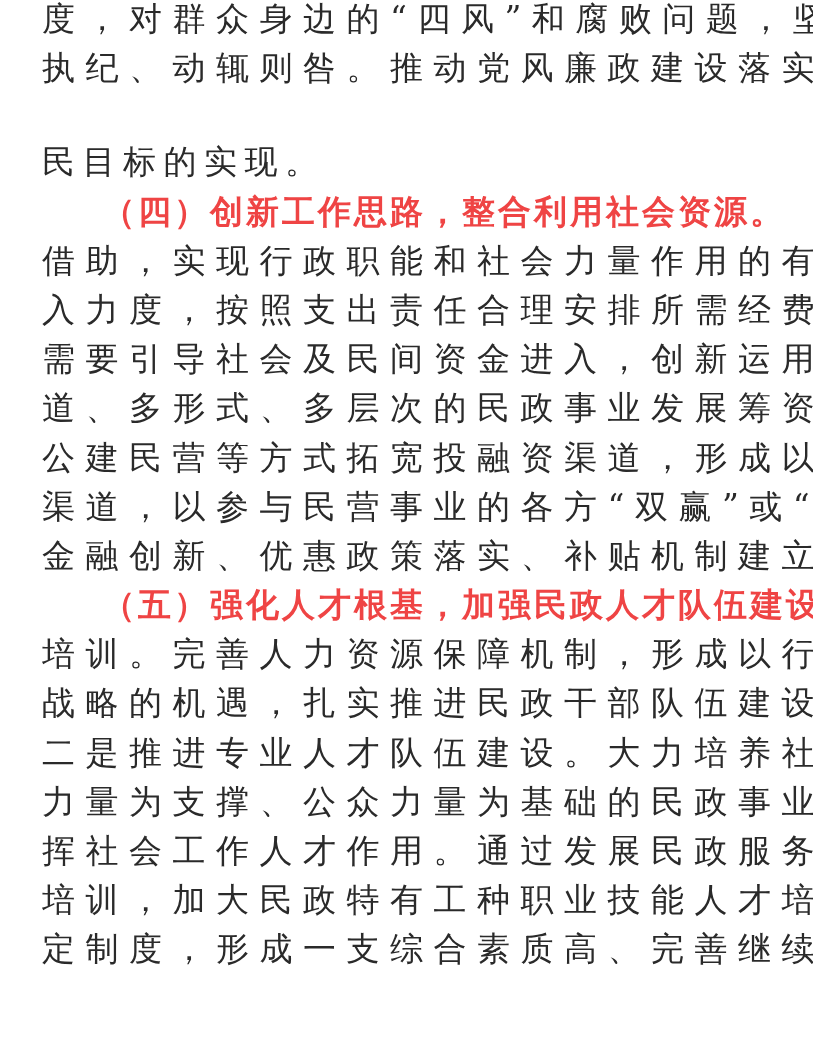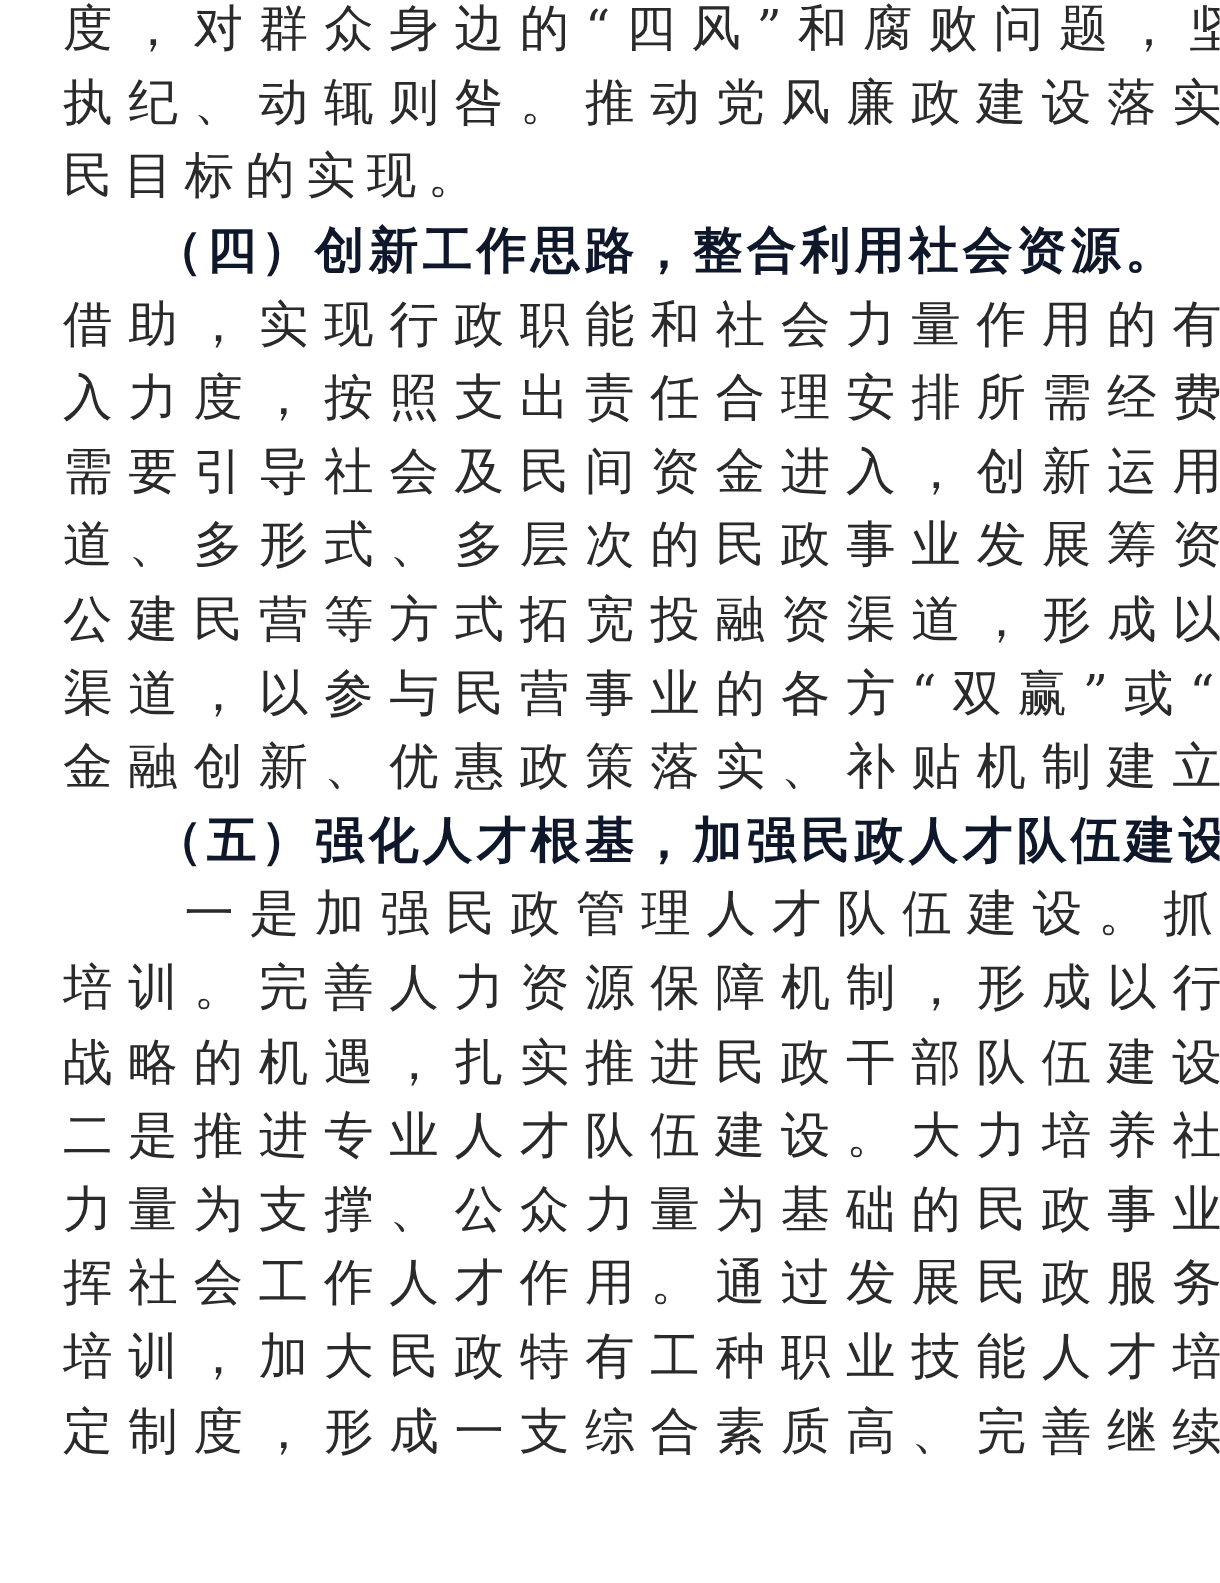--- a/index.html
+++ b/index.html
@@ -26,50 +26,50 @@
       line-height: 49.2px;
       font-size: 33px;
       white-space: nowrap;
       text-align: justify;
       text-align-last: justify;
       letter-spacing: 0;
     }
     .line.last {
       text-align-last: left;
       letter-spacing: 7.5px;
+      margin-top: 45px;
     }
     .line.indent {
       padding-left: 81px;
     }
     .line.heading {
       padding-left: 60px;
       text-align-last: left;
       letter-spacing: 3px;
       font-weight: bold;
-      color: #0f172a;
+      color: #ef4444;
     }
     .line span { display: inline; }
   </style>
 </head>
 <body>
 
 <div class="page">
   <div class="line"><span>度</span> <span>，</span> <span>对</span> <span>群</span> <span>众</span> <span>身</span> <span>边</span> <span>的</span> <span>“</span> <span>四</span> <span>风</span> <span>”</span> <span>和</span> <span>腐</span> <span>败</span> <span>问</span> <span>题</span> <span>，</span> <span>坚</span>         </div>
   <div class="line"><span>执</span> <span>纪</span> <span>、</span> <span>动</span> <span>辄</span> <span>则</span> <span>咎</span> <span>。</span> <span>推</span> <span>动</span> <span>党</span> <span>风</span> <span>廉</span> <span>政</span> <span>建</span> <span>设</span> <span>落</span> <span>实</span>          </div>
   <div class="line last">民目标的实现。</div>
   <div class="line heading">（四）创新工作思路，整合利用社会资源。</div>
   <div class="line"><span>借</span> <span>助</span> <span>，</span> <span>实</span> <span>现</span> <span>行</span> <span>政</span> <span>职</span> <span>能</span> <span>和</span> <span>社</span> <span>会</span> <span>力</span> <span>量</span> <span>作</span> <span>用</span> <span>的</span> <span>有</span>          </div>
   <div class="line"><span>入</span> <span>力</span> <span>度</span> <span>，</span> <span>按</span> <span>照</span> <span>支</span> <span>出</span> <span>责</span> <span>任</span> <span>合</span> <span>理</span> <span>安</span> <span>排</span> <span>所</span> <span>需</span> <span>经</span> <span>费</span>          </div>
   <div class="line"><span>需</span> <span>要</span> <span>引</span> <span>导</span> <span>社</span> <span>会</span> <span>及</span> <span>民</span> <span>间</span> <span>资</span> <span>金</span> <span>进</span> <span>入</span> <span>，</span> <span>创</span> <span>新</span> <span>运</span> <span>用</span> <span> </span>    <span> </span>        </div>
   <div class="line"><span>道</span> <span>、</span> <span>多</span> <span>形</span> <span>式</span> <span>、</span> <span>多</span> <span>层</span> <span>次</span> <span>的</span> <span>民</span> <span>政</span> <span>事</span> <span>业</span> <span>发</span> <span>展</span> <span>筹</span> <span>资</span>           </div>
   <div class="line"><span>公</span> <span>建</span> <span>民</span> <span>营</span> <span>等</span> <span>方</span> <span>式</span> <span>拓</span> <span>宽</span> <span>投</span> <span>融</span> <span>资</span> <span>渠</span> <span>道</span> <span>，</span> <span>形</span> <span>成</span> <span>以</span>          </div>
   <div class="line"><span>渠</span> <span>道</span> <span>，</span> <span>以</span> <span>参</span> <span>与</span> <span>民</span> <span>营</span> <span>事</span> <span>业</span> <span>的</span> <span>各</span> <span>方</span> <span>“</span> <span>双</span> <span>赢</span> <span>”</span> <span>或</span> <span>“</span>          </div>
   <div class="line"><span>金</span> <span>融</span> <span>创</span> <span>新</span> <span>、</span> <span>优</span> <span>惠</span> <span>政</span> <span>策</span> <span>落</span> <span>实</span> <span>、</span> <span>补</span> <span>贴</span> <span>机</span> <span>制</span> <span>建</span> <span>立</span>          </div>
   <div class="line heading">（五）强化人才根基，加强民政人才队伍建设。</div>
-  <div class="line indent"><span>一</span> <span>是</span> <span>加</span> <span>强</span> <span>民</span> <span>政</span> <span>管</span> <span>理</span> <span>人</span> <span>才</span> <span>队</span> <span>伍</span> <span>建</span> <span>设</span> <span>。</span> <span>抓</span>          </div>
   <div class="line"><span>培</span> <span>训</span> <span>。</span> <span>完</span> <span>善</span> <span>人</span> <span>力</span> <span>资</span> <span>源</span> <span>保</span> <span>障</span> <span>机</span> <span>制</span> <span>，</span> <span>形</span> <span>成</span> <span>以</span> <span>行</span>          </div>
   <div class="line"><span>战</span> <span>略</span> <span>的</span> <span>机</span> <span>遇</span> <span>，</span> <span>扎</span> <span>实</span> <span>推</span> <span>进</span> <span>民</span> <span>政</span> <span>干</span> <span>部</span> <span>队</span> <span>伍</span> <span>建</span> <span>设</span>          </div>
   <div class="line"><span>二</span> <span>是</span> <span>推</span> <span>进</span> <span>专</span> <span>业</span> <span>人</span> <span>才</span> <span>队</span> <span>伍</span> <span>建</span> <span>设</span> <span>。</span> <span>大</span> <span>力</span> <span>培</span> <span>养</span> <span>社</span>          </div>
   <div class="line"><span>力</span> <span>量</span> <span>为</span> <span>支</span> <span>撑</span> <span>、</span> <span>公</span> <span>众</span> <span>力</span> <span>量</span> <span>为</span> <span>基</span> <span>础</span> <span>的</span> <span>民</span> <span>政</span> <span>事</span> <span>业</span>          </div>
   <div class="line"><span>挥</span> <span>社</span> <span>会</span> <span>工</span> <span>作</span> <span>人</span> <span>才</span> <span>作</span> <span>用</span> <span>。</span> <span>通</span> <span>过</span> <span>发</span> <span>展</span> <span>民</span> <span>政</span> <span>服</span> <span>务</span>          </div>
   <div class="line"><span>培</span> <span>训</span> <span>，</span> <span>加</span> <span>大</span> <span>民</span> <span>政</span> <span>特</span> <span>有</span> <span>工</span> <span>种</span> <span>职</span> <span>业</span> <span>技</span> <span>能</span> <span>人</span> <span>才</span> <span>培</span>          </div>
   <div class="line"><span>定</span> <span>制</span> <span>度</span> <span>，</span> <span>形</span> <span>成</span> <span>一</span> <span>支</span> <span>综</span> <span>合</span> <span>素</span> <span>质</span> <span>高</span> <span>、</span> <span>完</span> <span>善</span> <span>继</span> <span>续</span>          </div>
 </div>
 
 </body></html>

